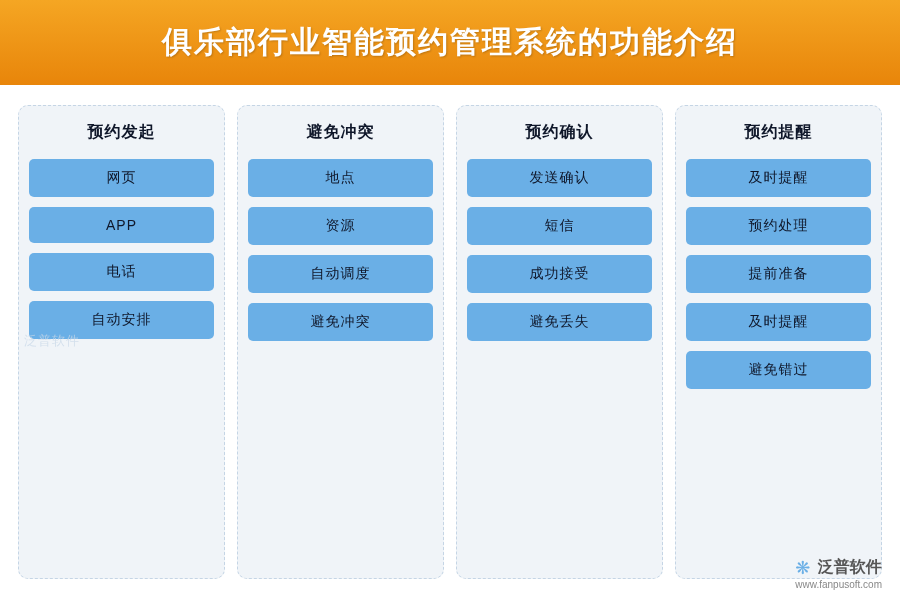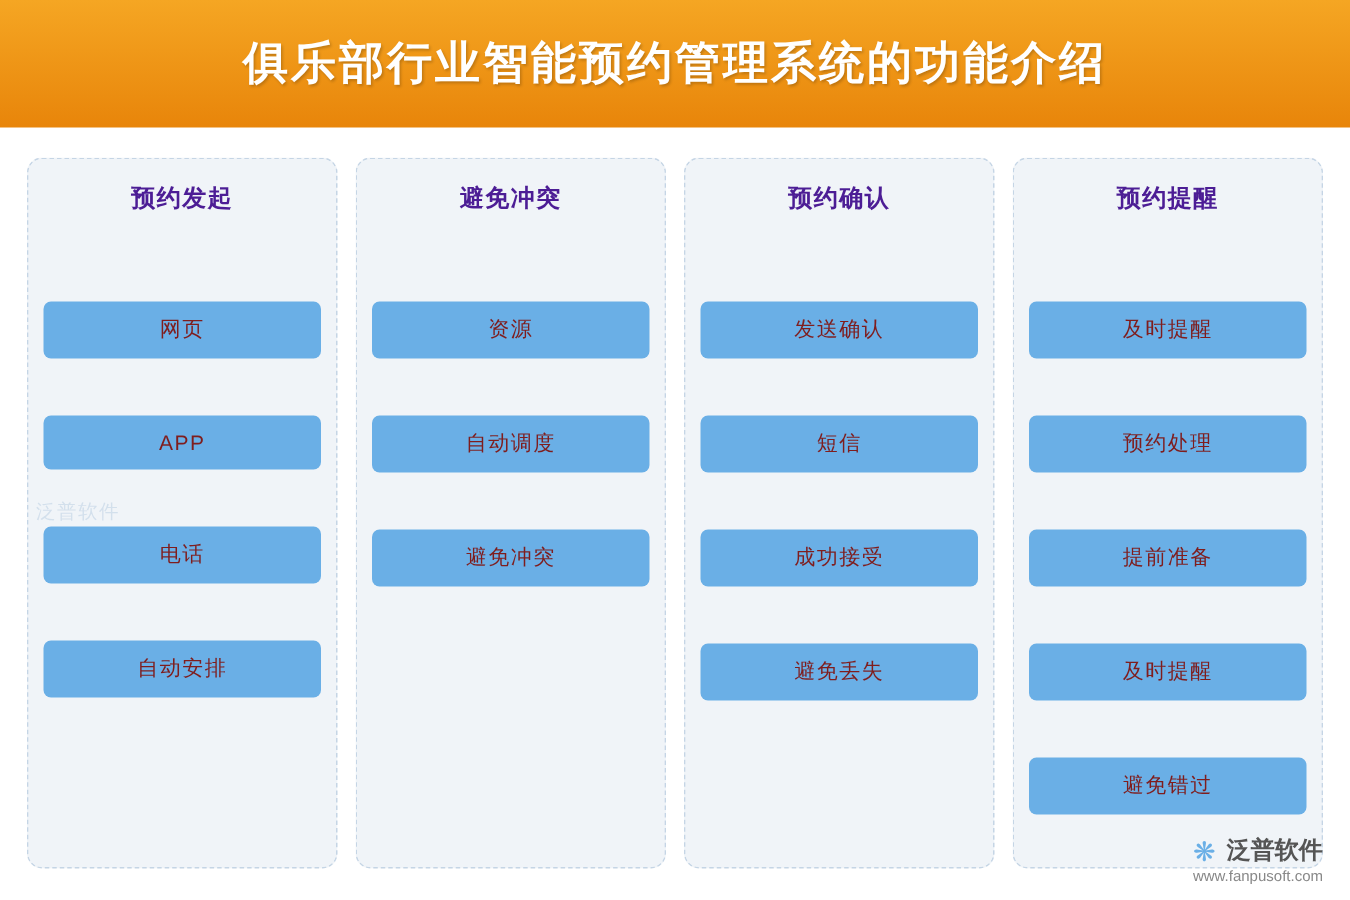--- a/index.html
+++ b/index.html
@@ -62,38 +62,37 @@
       display: flex;
       flex-direction: column;
       align-items: center;
       gap: 10px;
       border: 1px dashed #c5d5e5;
     }
 
     .column-title {
       font-size: 16px;
       font-weight: bold;
-      color: #4c1d95;
-      margin-bottom: 20px;
+      color: #0f172a;
+      margin-bottom: 6px;
       letter-spacing: 1px;
     }
 
     .item-btn {
       width: 100%;
       background: #6aafe6;
-      color: #7f1d1d;
+      color: #0f172a;
       border: none;
       border-radius: 5px;
       padding: 10px 0;
       font-size: 14px;
       font-family: "Microsoft YaHei", "SimHei", sans-serif;
       text-align: center;
       cursor: pointer;
       letter-spacing: 1px;
-      margin-top: 28px;
     }
 
     .logo-bottom-right {
       position: absolute;
       bottom: 10px;
       right: 18px;
       display: flex;
       flex-direction: column;
       align-items: flex-start;
     }
@@ -134,20 +133,21 @@
 
   <div class="column-card">
         <div class="column-title">预约发起</div>
         <button class="item-btn">网页</button>
         <button class="item-btn">APP</button>
         <button class="item-btn">电话</button>
         <button class="item-btn">自动安排</button>
       </div>
       <div class="column-card">
         <div class="column-title">避免冲突</div>
+        <button class="item-btn">地点</button>
         <button class="item-btn">资源</button>
         <button class="item-btn">自动调度</button>
         <button class="item-btn">避免冲突</button>
       </div>
       <div class="column-card">
         <div class="column-title">预约确认</div>
         <button class="item-btn">发送确认</button>
         <button class="item-btn">短信</button>
         <button class="item-btn">成功接受</button>
         <button class="item-btn">避免丢失</button>

